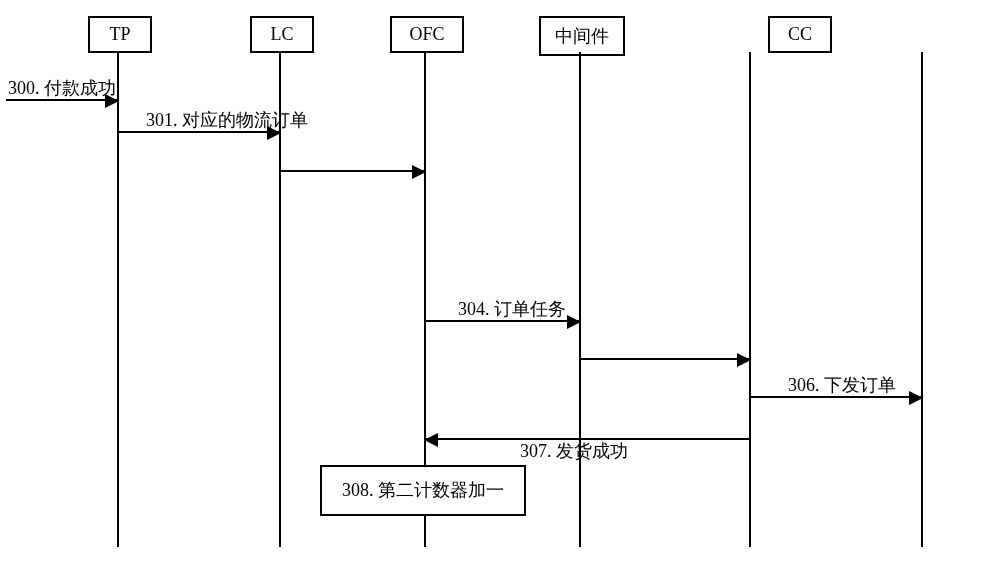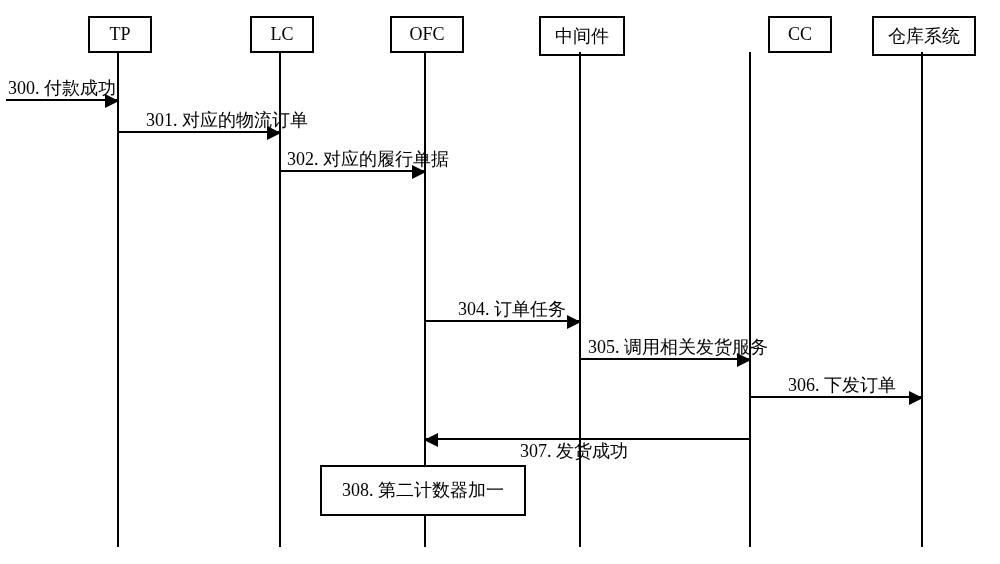--- a/index.html
+++ b/index.html
@@ -67,21 +67,20 @@
 </head>
 <body>
 
 <div class="canvas">
 
   <div class="part" style="left:88px;  width:60px;"><span>TP</span></div>
   <div class="part" style="left:250px; width:60px;"><span>LC</span></div>
   <div class="part" style="left:390px; width:70px;"><span>OFC</span></div>
   <div class="part" style="left:539px; width:82px;"><span>中间件</span></div>
   <div class="part" style="left:720px; width:60px;margin-left:48px;"><span>CC</span></div>
-  <div class="part" style="left:872px; width:100px;"><span>仓库系统</span></div>
 
   <div class="lifeline" style="left:117px;"></div>
   <div class="lifeline" style="left:279px;"></div>
   <div class="lifeline" style="left:424px;"></div>
   <div class="lifeline" style="left:579px;"></div>
   <div class="lifeline" style="left:749px;"></div>
   <div class="lifeline" style="left:921px;"></div>
 
   <div class="lbl" style="left:8px; top:76px;">300. 付款成功</div>
   <div class="msg" style="left:6px; top:99px; width:111px;">
@@ -90,36 +89,34 @@
       </svg>
   </div>
 
   <div class="lbl" style="left:126px; top:108px;margin-left:20px;">301. 对应的物流订单</div>
   <div class="msg" style="left:119px; top:131px; width:160px;">
     <svg class="head-right" viewBox="0 0 14 14">
         <polygon points="0,0 14,7 0,14" fill="#000"></polygon>
       </svg>
   </div>
 
-  <div class="lbl" style="left:287px; top:147px;">302. 对应的履行单据</div>
   <div class="msg" style="left:281px; top:170px; width:143px;">
     <svg class="head-right" viewBox="0 0 14 14">
         <polygon points="0,0 14,7 0,14" fill="#000"></polygon>
       </svg>
   </div>
 
 
   <div class="lbl" style="left:458px; top:297px;">304. 订单任务</div>
   <div class="msg" style="left:426px; top:320px; width:153px;">
     <svg class="head-right" viewBox="0 0 14 14">
         <polygon points="0,0 14,7 0,14" fill="#000"></polygon>
       </svg>
   </div>
 
-  <div class="lbl" style="left:588px; top:335px;">305. 调用相关发货服务</div>
   <div class="msg" style="left:581px; top:358px; width:168px;">
     <svg class="head-right" viewBox="0 0 14 14">
         <polygon points="0,0 14,7 0,14" fill="#000"></polygon>
       </svg>
   </div>
 
   <div class="lbl" style="left:788px; top:373px;">306. 下发订单</div>
   <div class="msg" style="left:751px; top:396px; width:170px;">
     <svg class="head-right" viewBox="0 0 14 14">
         <polygon points="0,0 14,7 0,14" fill="#000"></polygon>

